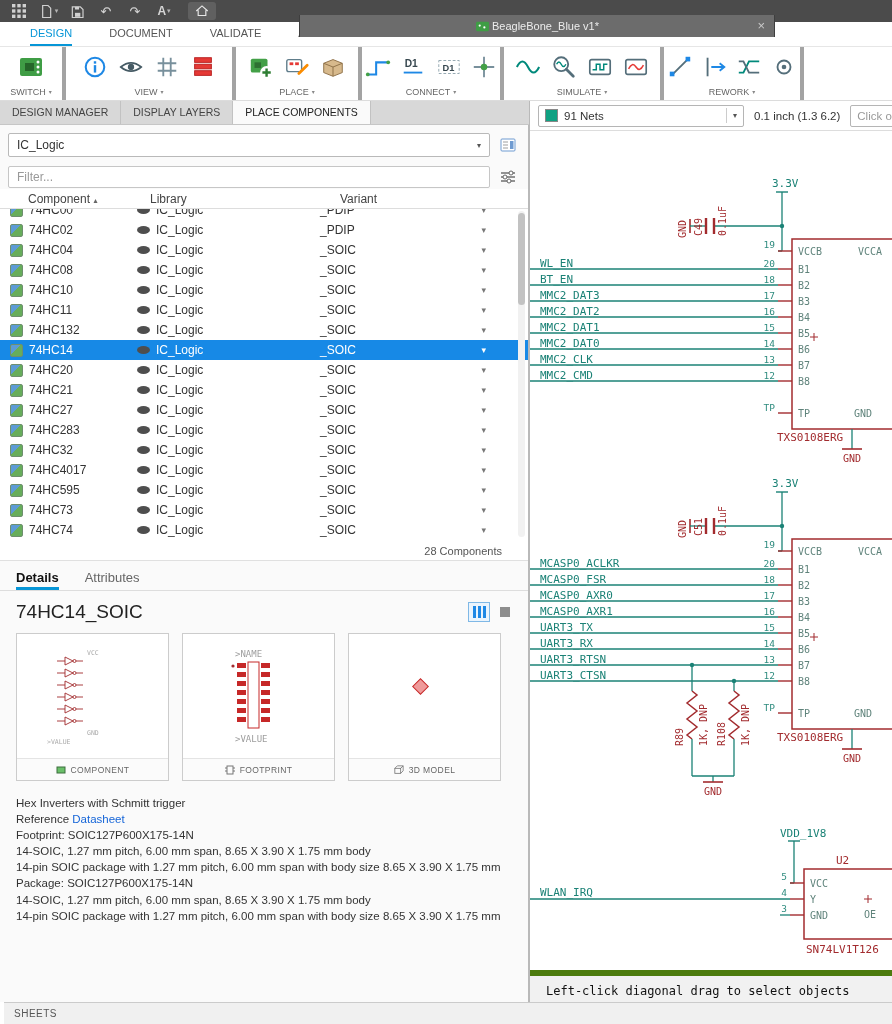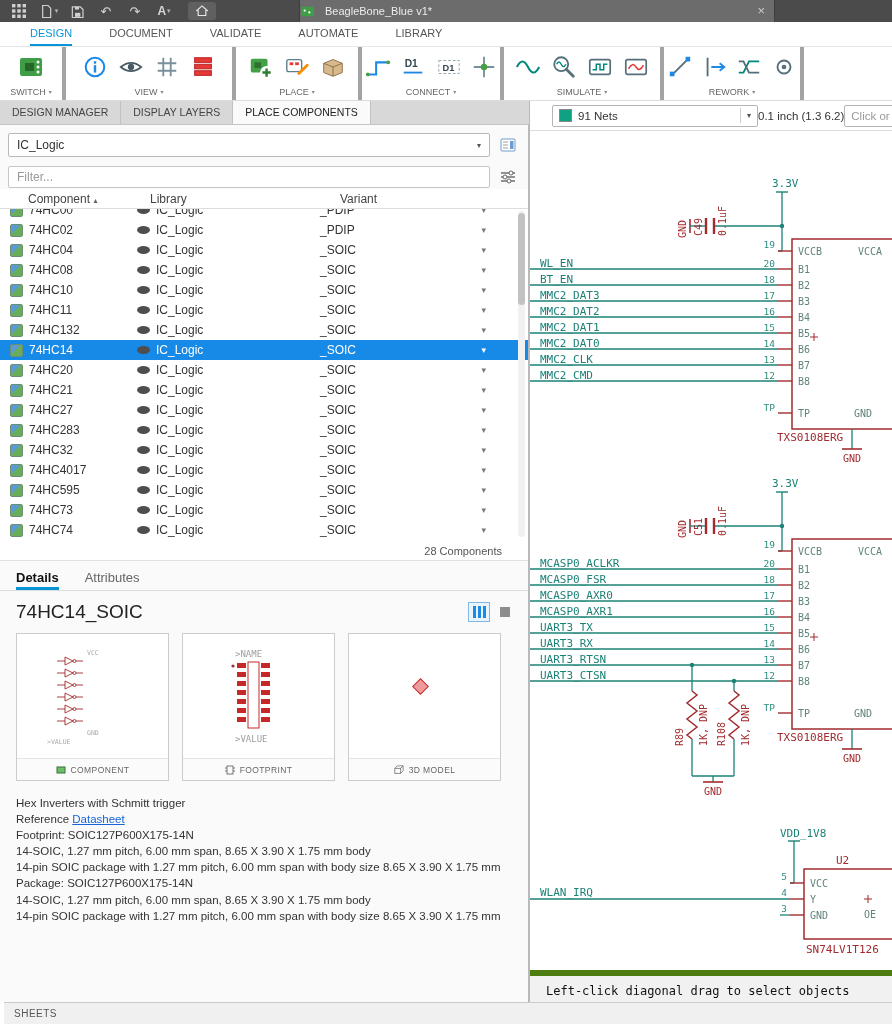--- a/index.html
+++ b/index.html
@@ -5,21 +5,21 @@
 *{box-sizing:border-box;margin:0;padding:0}
 html,body{width:892px;height:1024px;overflow:hidden}
 body{font-family:"Liberation Sans",sans-serif;background:#fff}
 #app{position:relative;width:892px;height:1024px;overflow:hidden;background:#fff}
 
 
 .titlebar{position:absolute;top:0;left:0;right:0;height:22px;background:#4b4b4b;display:flex;align-items:center;padding-left:6px;gap:3px;z-index:5}
 .ticon{width:26px;height:20px;display:flex;align-items:center;justify-content:center;color:#d5d5d5;font-size:13px}
 .tcaret{font-size:7px;color:#b5b5b5;font-style:normal;margin-left:1px}
 .home-btn{width:28px;height:18px;background:#606060;border-radius:3px;margin-left:8px;display:flex;align-items:center;justify-content:center}
-.doc-tab{position:absolute;left:299px;top:0;width:476px;height:22px;background:#6c6c6c;border-left:1px solid #3e3e3e;border-right:1px solid #3e3e3e;display:flex;align-items:center;gap:10px;color:#ececec;font-size:11px}
+.doc-tab{position:absolute;left:299px;top:15px;width:476px;height:22px;background:#6c6c6c;border-left:1px solid #3e3e3e;border-right:1px solid #3e3e3e;display:flex;align-items:center;justify-content:center;gap:2px;color:#ececec;font-size:11px}
 .tab-close{position:absolute;right:9px;top:0;line-height:21px;color:#c9c9c9;font-size:13px}
 
 
 .ribbon{position:absolute;top:22px;left:0;right:0;height:25px;background:#fff;border-bottom:1px solid #e6e6e6;display:flex;align-items:stretch;gap:37px;padding-left:30px;font-size:11px;color:#555}
 .rtab{display:flex;align-items:center;border-bottom:2px solid transparent}
 .rtab.active{color:#0696d7;font-weight:normal;border-bottom-color:#0696d7}
 
 
 .toolbar{position:absolute;top:47px;left:0;right:0;height:54px;background:#fff;border-bottom:1px solid #dcdcdc;display:flex;overflow:hidden}
 .tgroup{flex:none;display:flex;flex-direction:column;border-right:4px solid #a3a3a3;padding-top:2px}
@@ -66,25 +66,25 @@
 .dhead h2{font-size:19px;font-weight:400;color:#222;flex:1}
 .vt-btn{width:22px;height:20px;display:flex;align-items:center;justify-content:center;margin-left:4px;border:1px solid transparent}
 .vt-btn.active{border-color:#7fb8e6;background:#eaf4fd}
 .cards{display:flex;gap:13px;padding:10px 0 0 16px}
 .card{width:153px;height:148px;border:1px solid #ccc;background:#fff;display:flex;flex-direction:column}
 .card-body{flex:1;display:flex;align-items:center;justify-content:center;overflow:hidden}
 .card-foot{height:22px;border-top:1px solid #e4e4e4;background:#fbfbfb;display:flex;align-items:center;justify-content:center;gap:5px;font-size:8.5px;color:#666;letter-spacing:.4px}
 .detail-text{padding:14px 16px 0;font-size:11.5px;color:#333;line-height:1.4}
 .detail-text p{margin-bottom:0}
 .mb12{margin-bottom:12px}.mb16{margin-bottom:16px}.mb14{margin-bottom:14px}
-a.link{color:#1565d8;text-decoration:underline}
+a.link{color:#1565d8;}
 
 
 .canvas-col{position:absolute;top:101px;left:529px;right:0;bottom:22px;background:#fff;border-left:1px solid #b9b9b9;overflow:hidden}
-.canvas-toolbar{height:30px;border-bottom:1px solid #ddd;display:flex;align-items:center;padding-left:22px;background:#fff;overflow:hidden}
+.canvas-toolbar{height:30px;border-bottom:1px solid #ddd;display:flex;align-items:center;padding-left:8px;gap:10px;background:#fff;overflow:hidden}
 .nets-select{flex:none;width:206px;height:22px;border:1px solid #b5b5b5;border-radius:2px;display:flex;align-items:center;padding:0 6px;gap:6px;font-size:11.5px;color:#333;background:#fff}
 .swatch{width:13px;height:13px;border:1px solid #888;background:#0fa182}
 .nets-caret{margin-left:auto;font-size:8px;color:#555;border-left:1px solid #ccc;padding:3px 0 3px 6px}
 .coords{font-size:11.5px;color:#333;white-space:nowrap}
 .cmd{flex:none;width:120px;height:22px;border:1px solid #b5b5b5;border-radius:2px;padding:0 6px;font-size:11.5px;color:#333}
 #schematic{display:block;width:363px;height:839px;background:#fff}
 #schematic text{font-family:"DejaVu Sans Mono",monospace}
 .canvas-status{height:32px;background:#f1f1f1;border-top:6px solid #4d7c0f;font-family:"DejaVu Sans Mono",monospace;font-size:12px;color:#111;padding:8px 0 0 16px}
 
 

